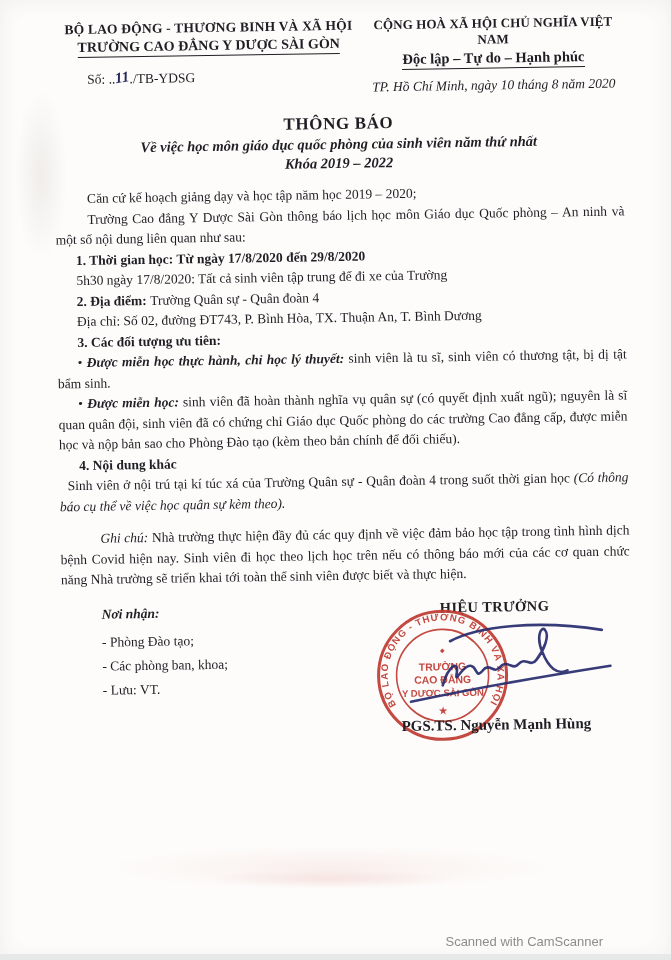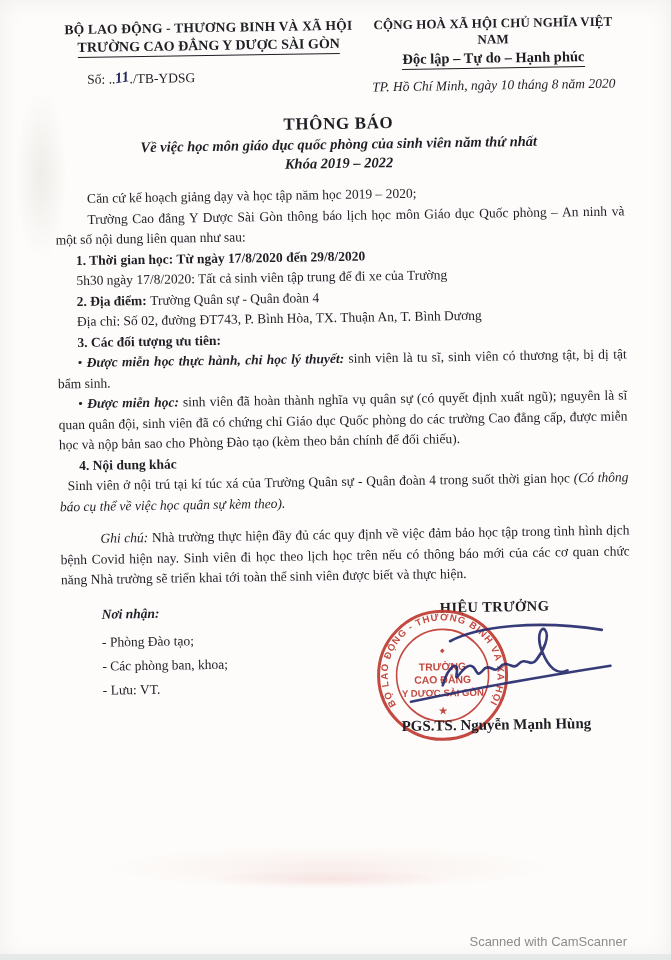--- a/index.html
+++ b/index.html
@@ -65,21 +65,21 @@
   .rec-title { font-weight:bold; font-style:italic; margin-bottom:8px; }
   .rec-item { line-height:24px; }
   .sign-block { position:absolute; left:300px; top:0; width:266px; text-align:center; }
   .signer-title { font-size:14.5px; font-weight:bold; letter-spacing:0.4px; }
   .stamp { position:absolute; left:12px; top:8px; width:136px; height:136px; opacity:0.92; }
   .signature { position:absolute; left:42px; top:12px; width:218px; height:106px; }
   .signer-name { position:absolute; left:0; right:0; top:118px; font-size:15px; font-weight:bold; }
 
   
   .cam-label {
-    position:absolute; right:44px; bottom:11px;
+    position:absolute; right:68px; bottom:11px;
     font-family:"Liberation Sans","DejaVu Sans",sans-serif;
     font-size:13px; color:#8c8c8c;
   }
   .bottom-strip { position:absolute; left:0; right:0; bottom:0; height:6px; background:#e7e9e8; }
 </style>
 </head>
 <body>
 
 <div class="page">
 

